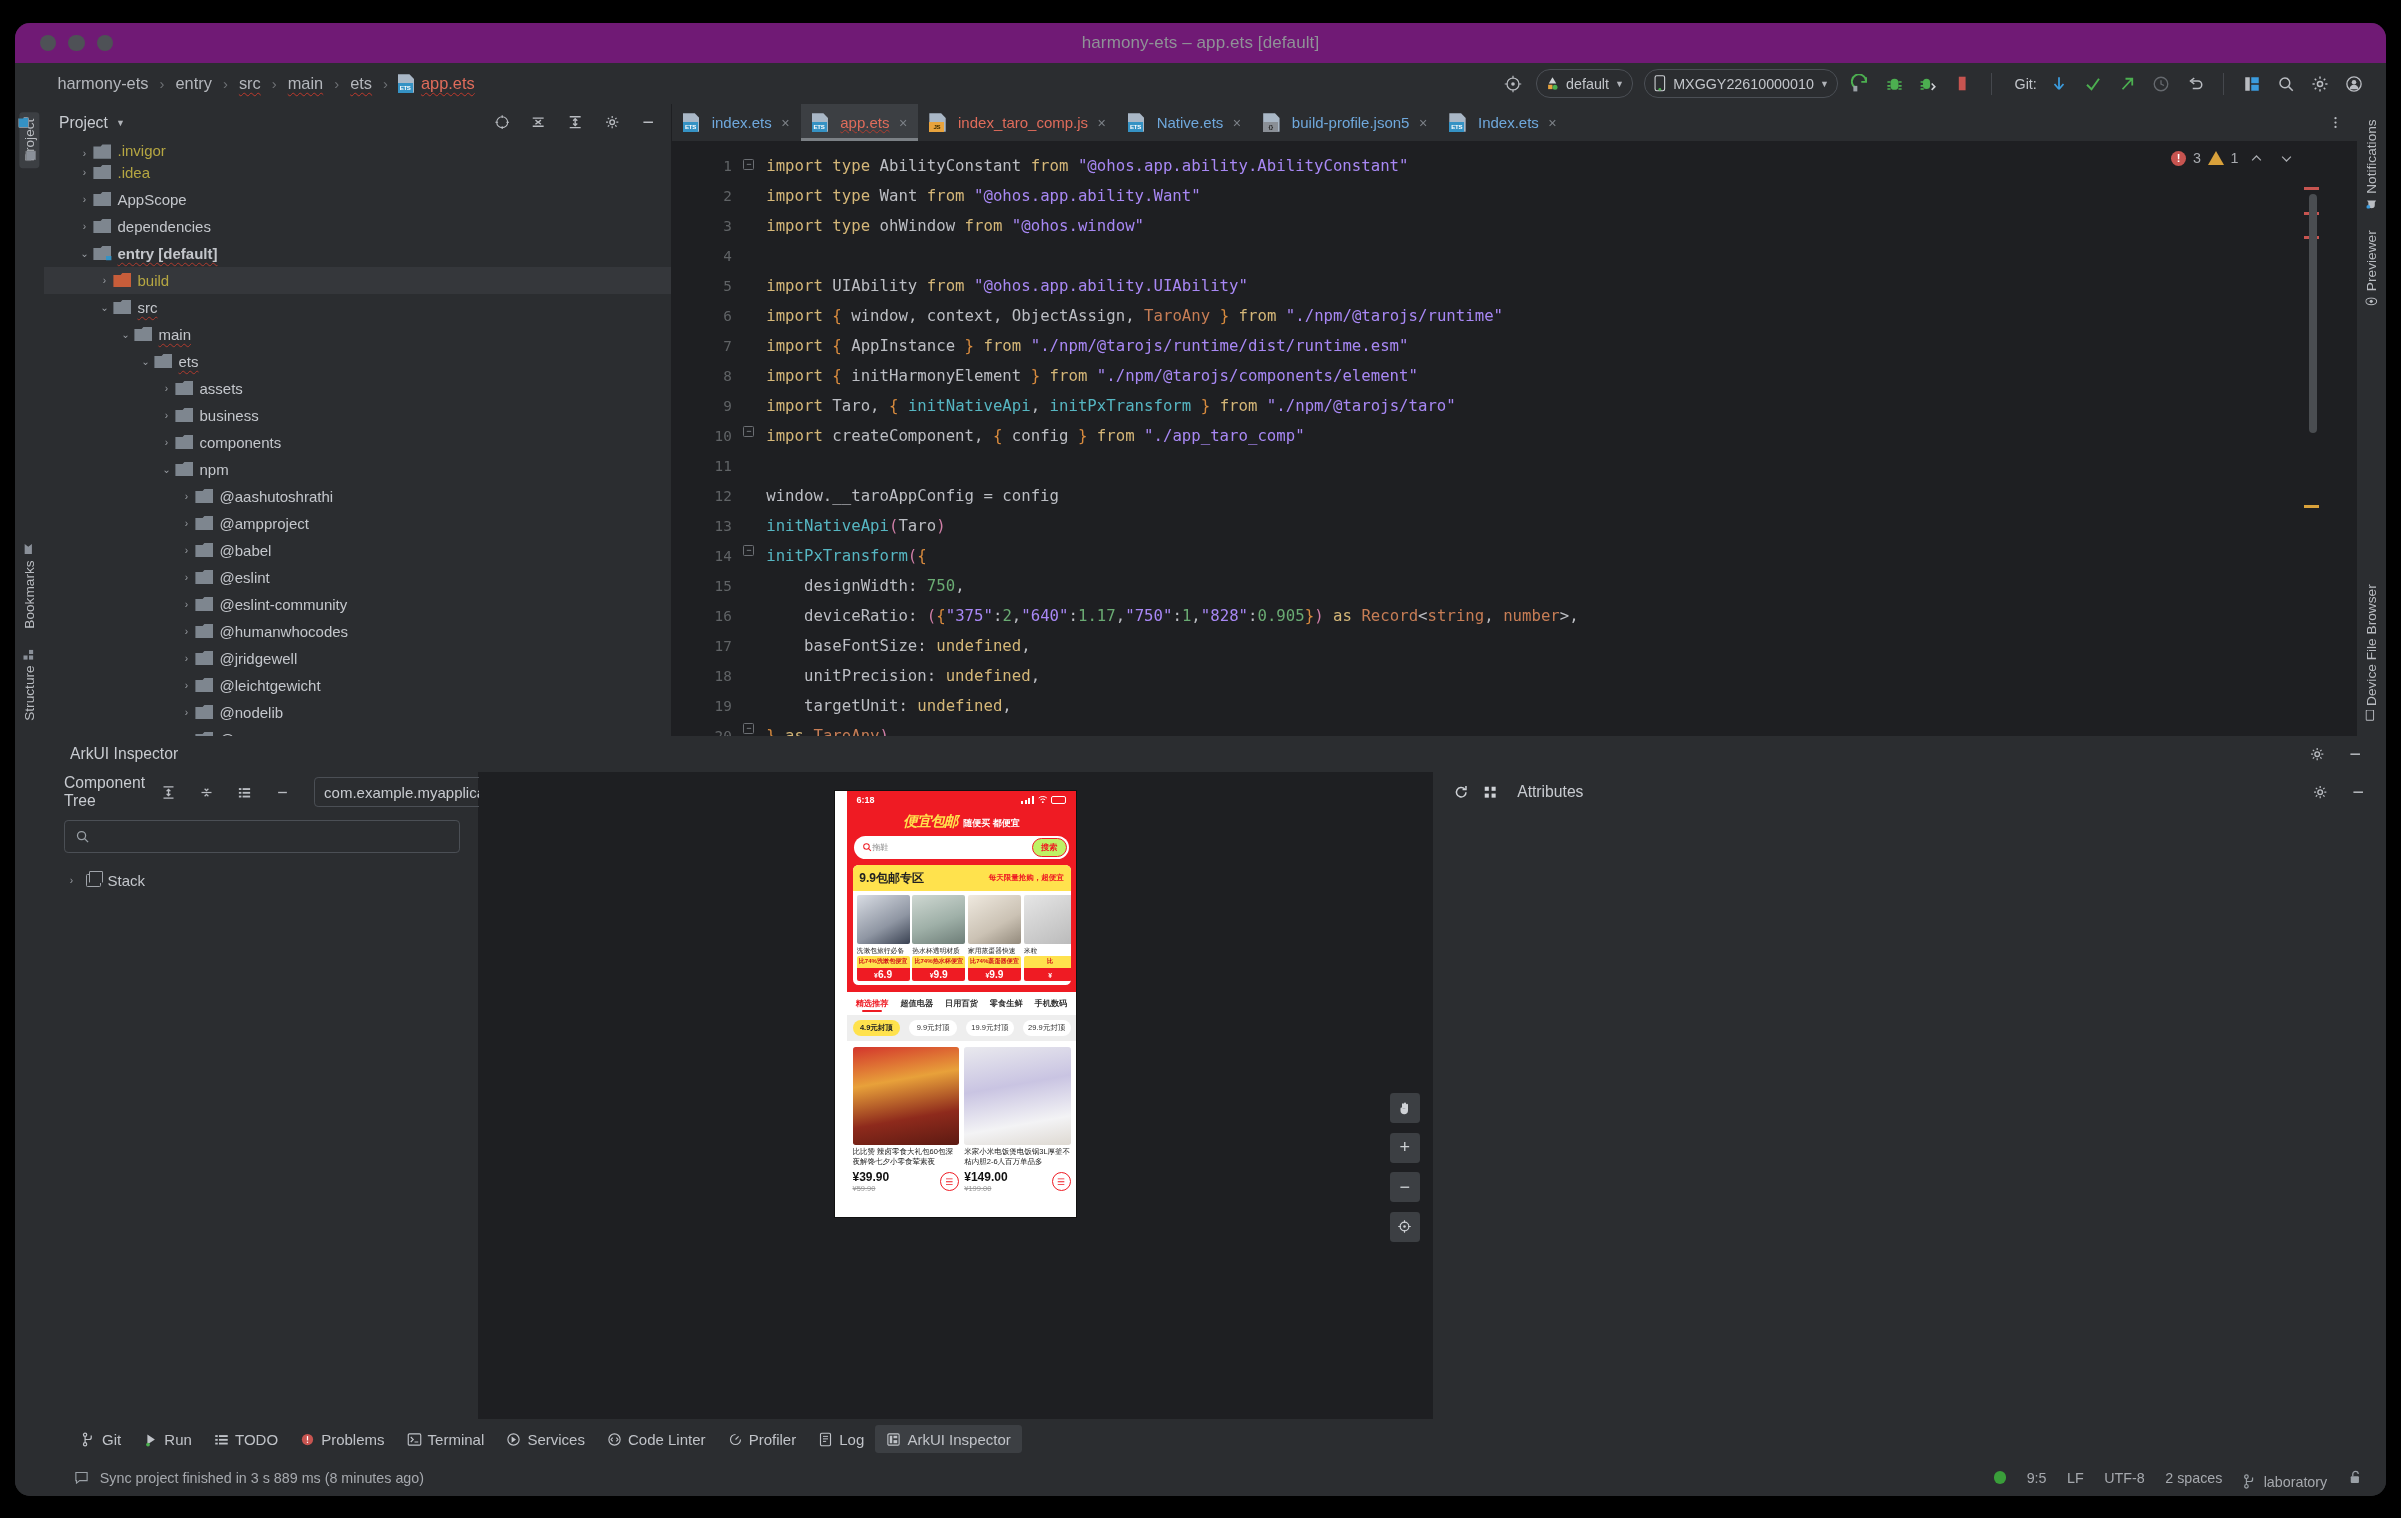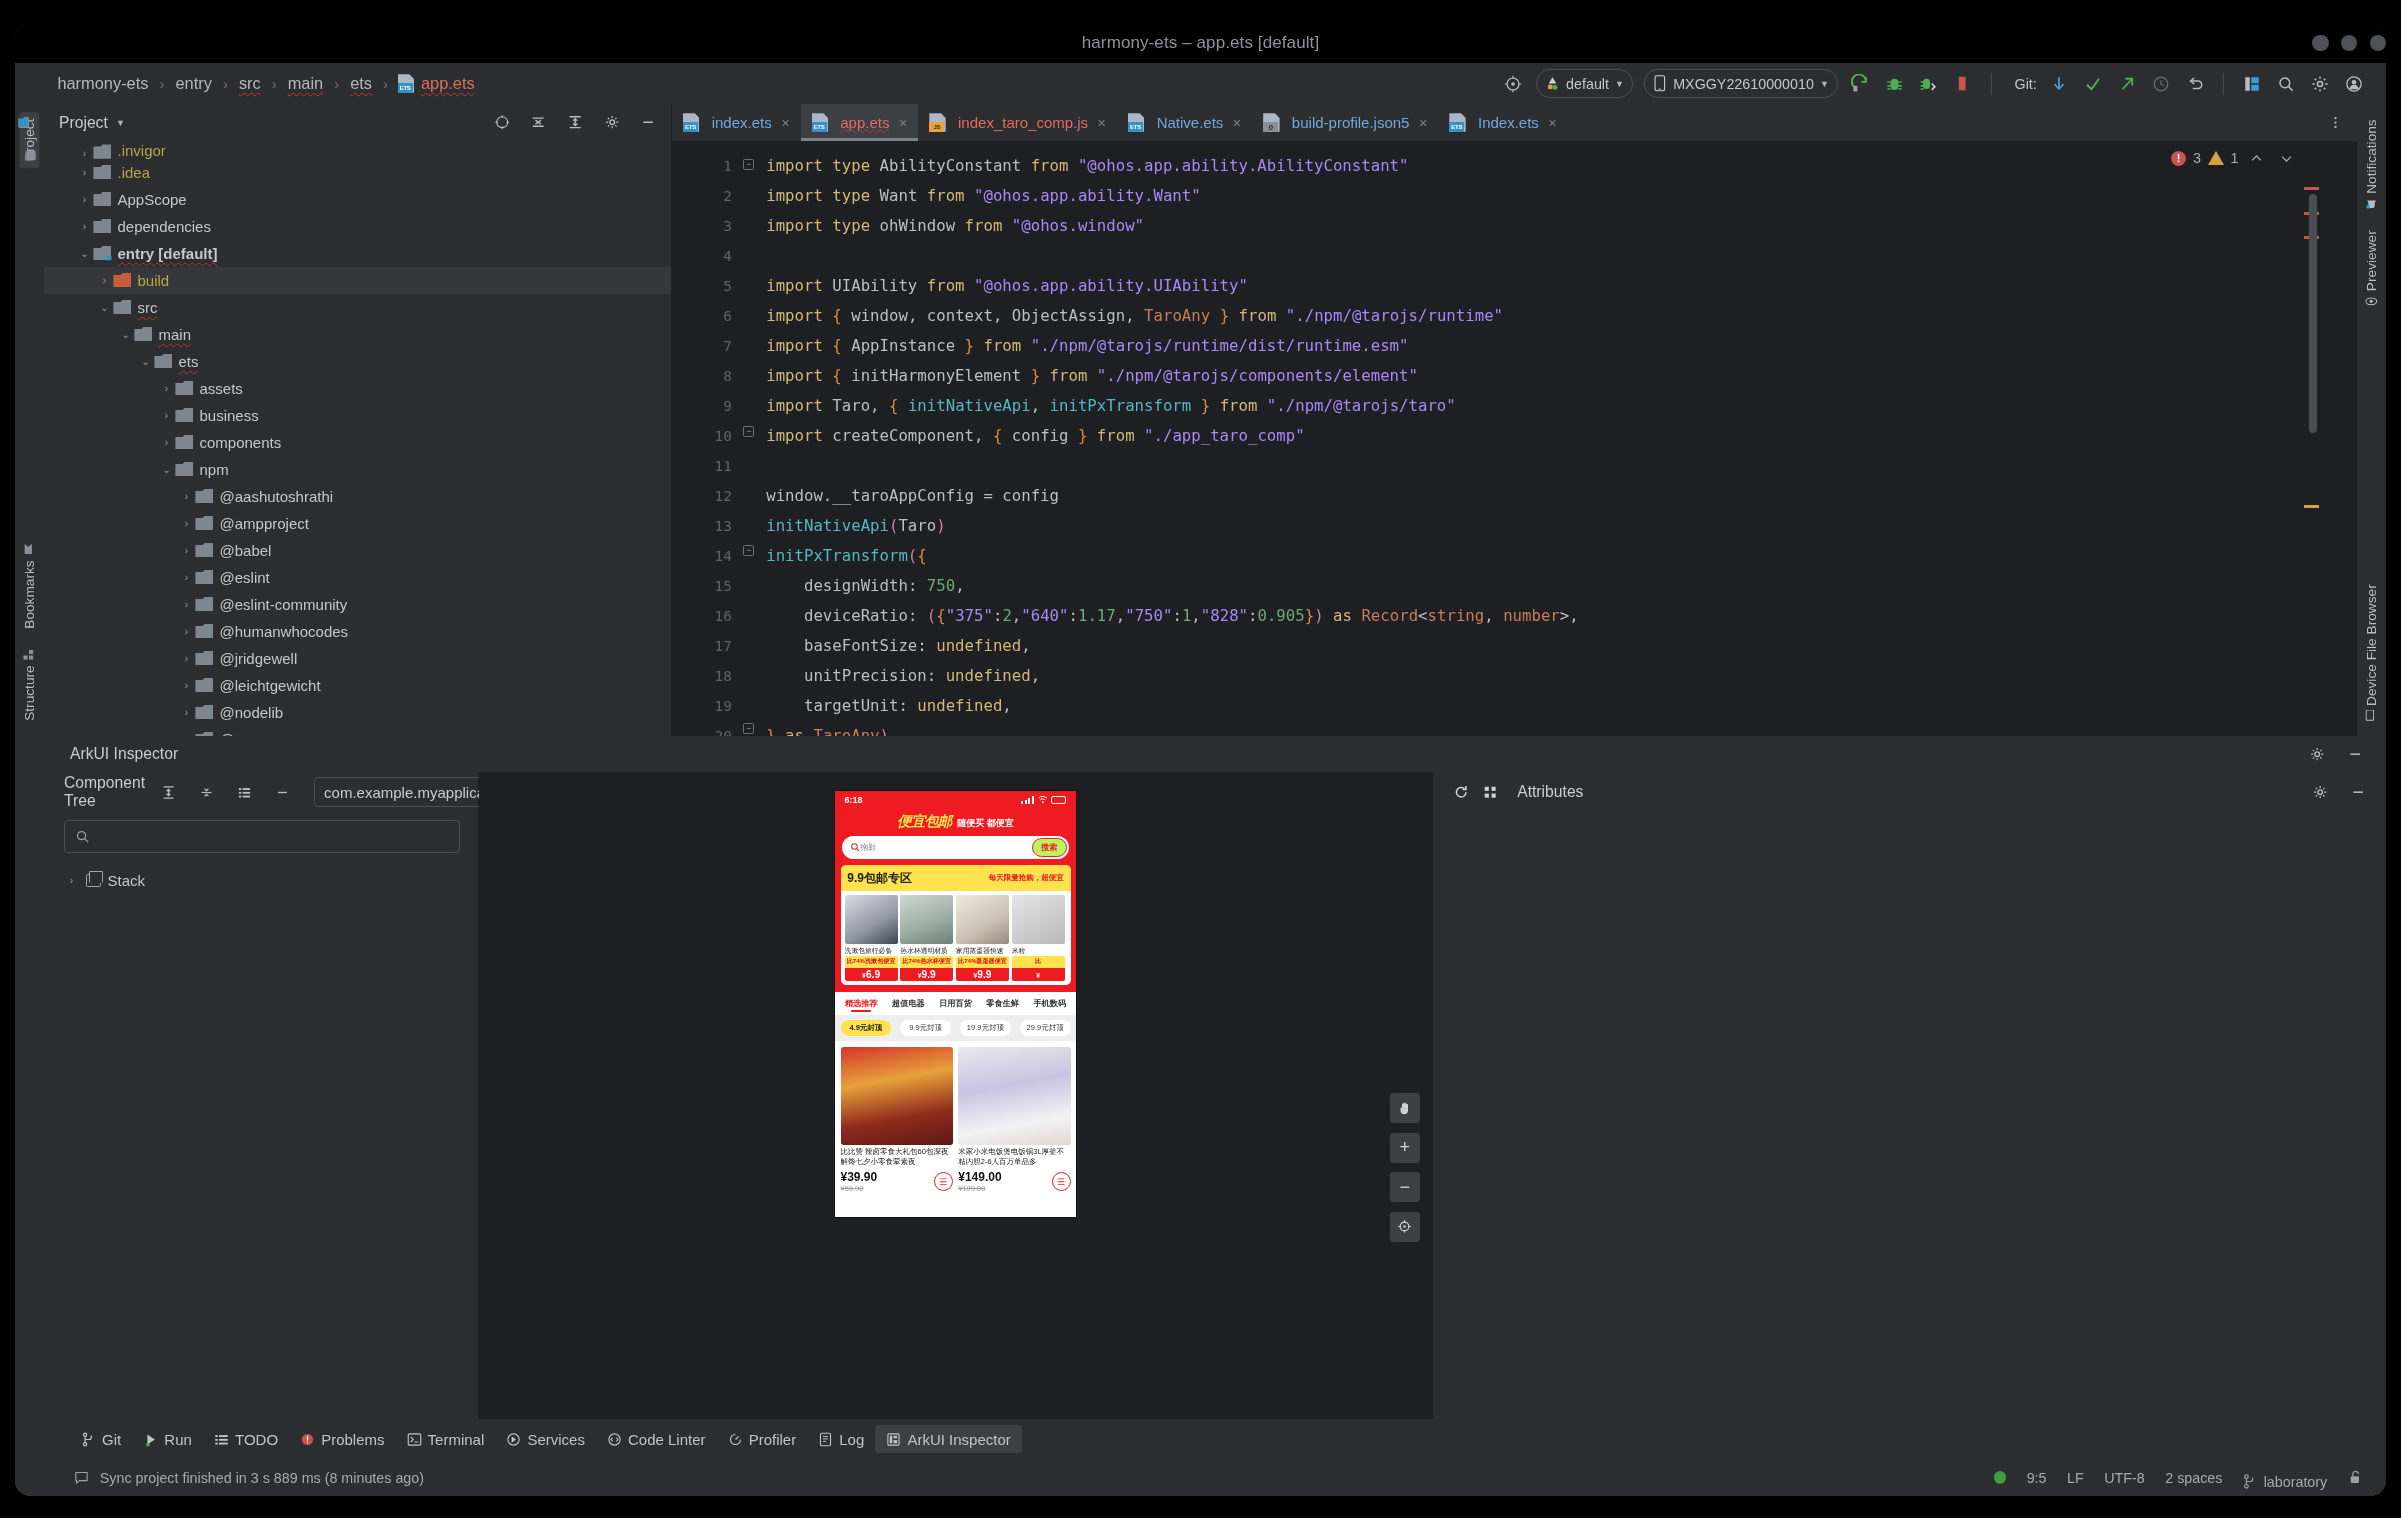--- a/index.html
+++ b/index.html
@@ -12,22 +12,22 @@
     position:relative;
   }
   .win {
     position:absolute; left:15px; top:23px; width:2371px; height:1473px;
     background:#2b2d30; border-radius:15px; overflow:hidden;
     display:flex; flex-direction:column;
   }
 
   
   .titlebar {
-    height:40px; flex:0 0 40px; background:#000000;
-    display:flex; align-items:center; position:relative;justify-content:flex-end;
+    height:40px; flex:0 0 40px; background:#701a75;
+    display:flex; align-items:center; position:relative;
   }
   .traffic { display:flex; gap:12.3px; margin-left:24.6px; }
   .dot { width:16.4px; height:16.4px; border-radius:50%; background:#4e5156; }
   .wtitle {
     position:absolute; left:0; right:0; text-align:center;
     font-size:17px; color:#8f9297; letter-spacing:0.1px;
   }
 
   
   .toolbar {
@@ -222,21 +222,21 @@
   .zbtn { width:30px; height:30px; background:#3c3f43; border-radius:3.4px;
           display:flex; align-items:center; justify-content:center; color:#cfd2d6; font-size:18px; }
 
   .attrs { flex:1; display:flex; flex-direction:column; background:#2b2d30; border-left:0.7px solid #1e1f22; }
   .attr-head { height:40px; display:flex; align-items:center; padding:0 16.4px; font-size:15.7px; color:#c8cbd0; }
   .attr-head .right { margin-left:auto; display:flex; gap:15px; }
 
   
   .phone {
     width:243px; margin-top:18px; background:#fff; border:1.4px solid #111;
-    overflow:hidden; font-family:"Liberation Sans", sans-serif;
+    overflow:hidden; font-family:"Liberation Sans", sans-serif;padding-left:12px;
   }
   .ph-status {
     background:#ef1b23; color:#fff; height:18px; display:flex; align-items:center;
     padding:0 9.6px; font-size:9px; font-weight:700;
   }
   .ph-status .rt { margin-left:auto; display:flex; gap:4.1px; align-items:center; }
   .bars { display:flex; align-items:flex-end; gap:1.4px; height:7.5px; }
   .bars i { width:2px; background:#fff; }
   .batt { width:15px; height:7.5px; border:1px solid #fff; border-radius:2px; }
   .ph-logo { background:#ef1b23; padding:2.7px 0 5.5px 0; display:flex; align-items:baseline; justify-content:center; gap:5.5px; }

